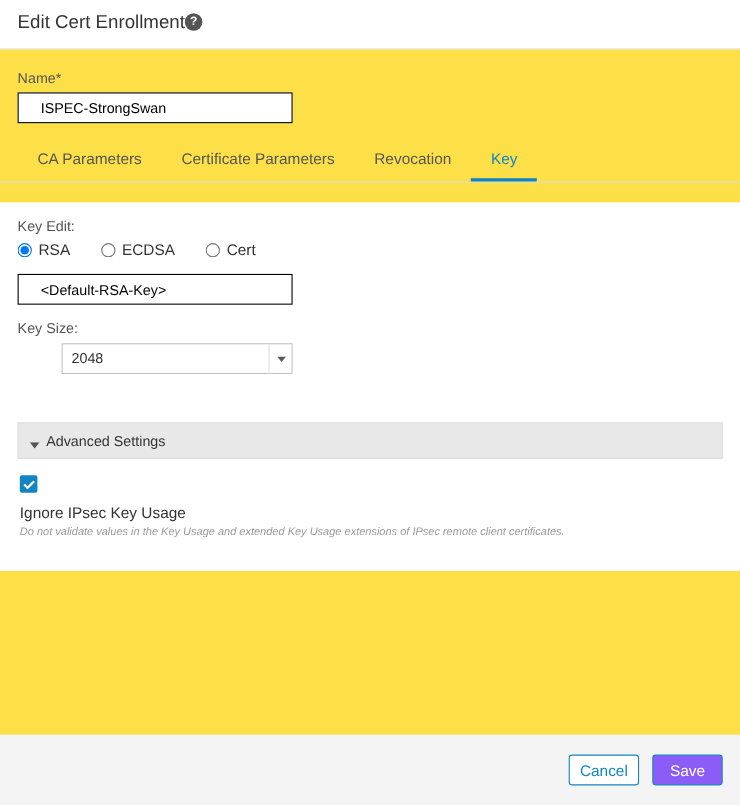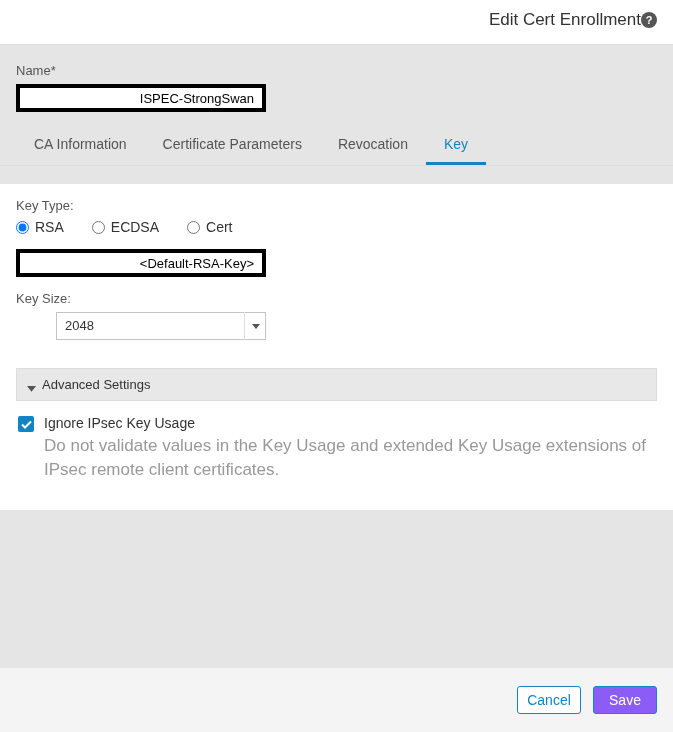--- a/index.html
+++ b/index.html
@@ -8,21 +8,21 @@
       font-size: 13px;
       color: #333;
       background: #fff;
       width: 673px;
       height: 732px;
       display: flex;
       flex-direction: column;
     }
     .header {
       display: flex;
-      justify-content: flex-end;
+      justify-content: flex-start;
       align-items: center;
       padding: 10px 16px 14px 16px;
       border-bottom: 1px solid #ddd;
     }
     .header h2 {
       font-size: 17px;
       font-weight: 400;
       color: #333;
     }
     .help-icon {
@@ -33,39 +33,38 @@
       color: #fff;
       display: flex;
       align-items: center;
       justify-content: center;
       font-size: 11px;
       font-weight: bold;
       cursor: pointer;
     }
     .content {
       flex: 1;
-      background: #e5e5e5;
+      background: #fde047;
       padding: 18px 16px 0 16px;
       overflow: auto;
     }
     .form-group { margin-bottom: 14px; }
     .form-label {
       display: block;
       font-size: 13px;
       color: #555;
       margin-bottom: 6px;
     }
     .text-input {
       width: 250px;
       height: 28px;
-      border: 4px solid #000000;
-      padding: 0 8px;
-      font-size: 13px;
-      background: #fff;
-      text-align: right;
+      border: 1px solid #000000;
+      padding: 0 20px;
+      font-size: 13px;
+      background: #fff;
     }
     .textarea-input {
       width: 250px;
       height: 44px;
       border: 1px solid #c4c4c4;
       padding: 6px 8px;
       font-size: 13px;
       background: #fff;
       resize: none;
     }
@@ -136,45 +135,45 @@
       align-items: center;
       justify-content: center;
       pointer-events: none;
       border-left: 1px solid #e0e0e0;
     }
     .select-caret svg { width: 8px; height: 5px; }
     .section-header {
       background: #e8e8e8;
       border: 1px solid #ddd;
       padding: 8px 10px;
-      margin-top: 28px;
+      margin-top: 44px;
       cursor: pointer;
       display: flex;
       align-items: center;
       gap: 6px;
       font-size: 13px;
       color: #333;
     }
     .caret { width: 9px; height: 9px; }
-    .adv-body { padding: 14px 2px; display: flex; gap: 10px; }
+    .adv-body { padding: 14px 2px; display: flex; gap: 10px; flex-direction: column; }
     .checkbox-box {
       width: 16px;
       height: 16px;
       background: #1284c3;
       border-radius: 2px;
       display: flex;
       align-items: center;
       justify-content: center;
       flex-shrink: 0;
       cursor: pointer;
       margin-top: 1px;
     }
     .checkbox-box svg { width: 11px; height: 9px; }
     .adv-text .adv-title { font-size: 14px; color: #333; margin-bottom: 3px; }
-    .adv-text .adv-desc { font-size: 17px; color: #999; line-height: 1.4; }
+    .adv-text .adv-desc { font-size: 10px; color: #999; line-height: 1.4; font-style: italic; }
     .footer {
       background: #f4f4f4;
       padding: 18px 16px;
       display: flex;
       justify-content: flex-end;
       gap: 12px;
     }
     .btn {
       min-width: 64px;
       height: 28px;
@@ -207,29 +206,29 @@
 
 <div class="content">
 
   <div class="form-group">
     <label class="form-label">Name*</label>
     <input type="text" class="text-input" value="ISPEC-StrongSwan" style="">
   </div>
 
 
   <div class="tabs">
-    <div class="tab">CA Information</div>
+    <div class="tab">CA Parameters</div>
     <div class="tab">Certificate Parameters</div>
     <div class="tab">Revocation</div>
     <div class="tab active">Key</div>
   </div>
 
   <div class="tab-content">
 
-    <div class="form-label">Key Type:</div>
+    <div class="form-label">Key Edit:</div>
     <div class="radio-row">
       <label class="radio-item">
         <input type="radio" name="keytype" checked="" style="">
         <span>RSA</span>
       </label>
       <label class="radio-item">
         <input type="radio" name="keytype" style="">
         <span>ECDSA</span>
       </label>
       <label class="radio-item">

